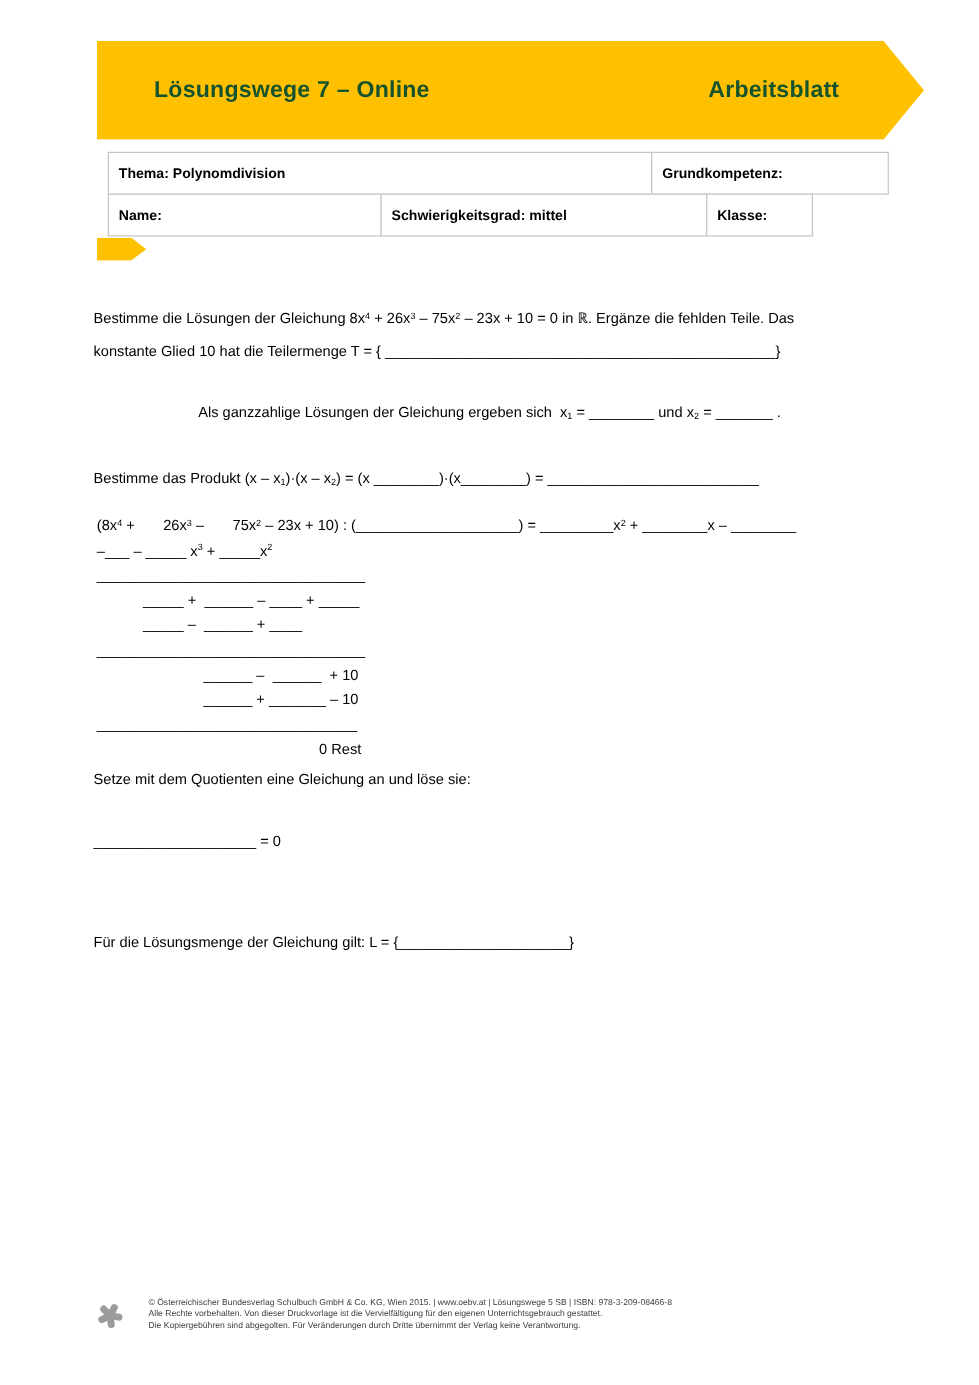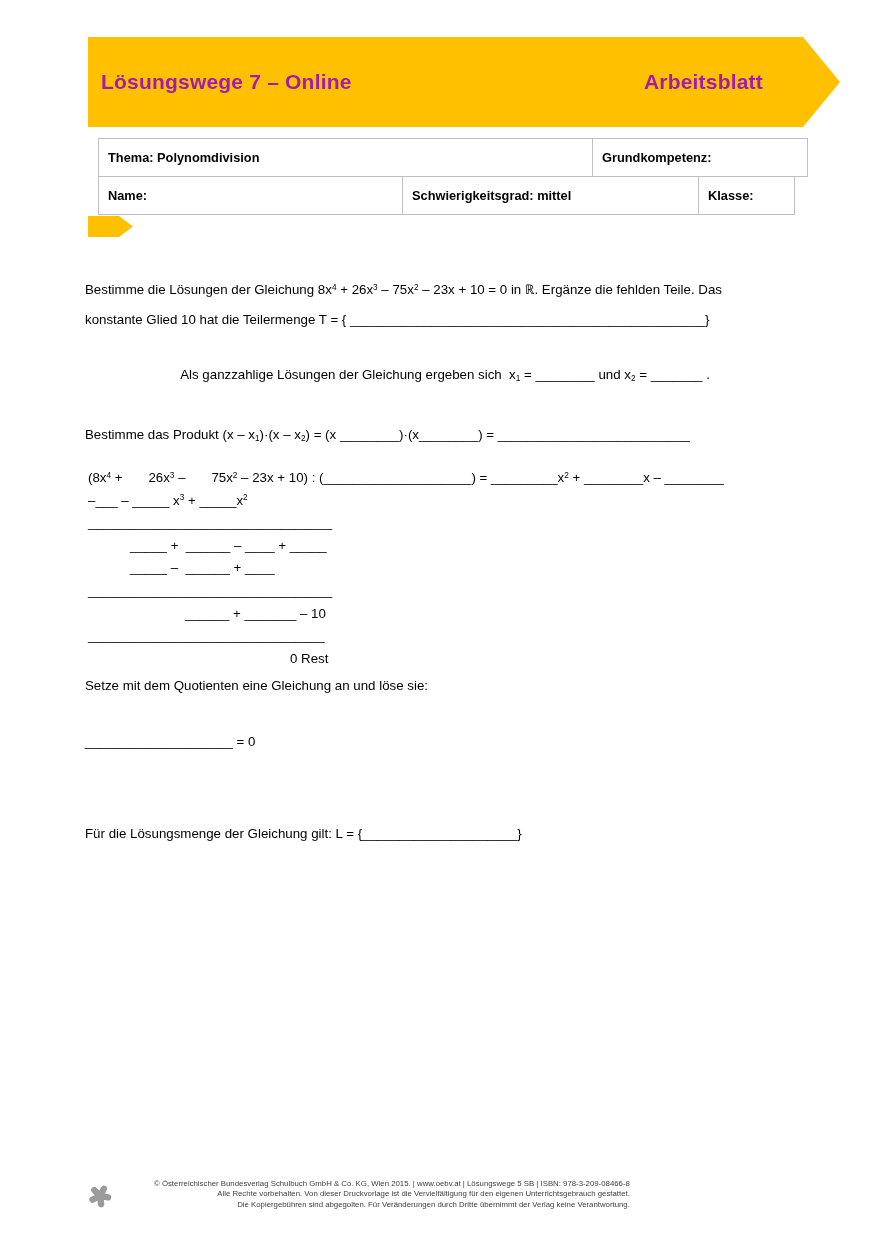--- a/index.html
+++ b/index.html
@@ -4,32 +4,32 @@
 <style>
   html,body{margin:0;padding:0;background:#fff;}
   .page{position:relative;width:890px;height:1259px;background:#fff;overflow:hidden;
         font-family:"Liberation Sans",sans-serif;color:#000;}
 
   
   .banner{margin:37px 0 0 88px;width:752px;height:90px;background:var(--banner_yellow,#FFC000);
           clip-path:polygon(0 0,715px 0,752px 45px,715px 90px,0 90px);
           display:flex;align-items:center;justify-content:space-between;box-sizing:border-box;
           padding-left:13px;padding-right:77px;}
-  .banner .ttl{font-size:21px;font-weight:bold;color:#a21caf;letter-spacing:.2px;}
+  .banner .ttl{font-size:21px;font-weight:bold;color:#14532d;letter-spacing:.2px;margin-left:39px;}
 
   
   .tbl{margin:11px 0 0 98px;width:710px;font-weight:bold;font-size:12.8px;}
   .trow{display:flex;}
   .trow + .trow{margin-top:-1px;}
   .tcell{border:1px solid var(--table_border,#BFBFBF);box-sizing:border-box;
          padding:0 9px;display:flex;align-items:center;height:39px;background:#fff;}
   .tcell + .tcell{margin-left:-1px;}
   .c-thema{width:495px;}
   .c-gk{width:216px;}
-  .c-name{width:305px;}
+  .c-name{width:249px;}
   .c-schw{width:297px;}
   .c-klasse{width:97px;}
 
   
   .mini-arrow{margin:1px 0 0 88px;width:45px;height:21px;background:var(--banner_yellow,#FFC000);
               clip-path:polygon(0 0,31px 0,45px 10.5px,31px 21px,0 21px);}
 
   
   .content{margin-left:85px;width:720px;font-size:13.3px;}
   .rich{white-space:pre-wrap;}
@@ -56,21 +56,21 @@
   .seg-x34{left:0;}
   .seg-arrow{left:320px;font-size:17px;top:-2px;}
   .seg-x3{left:372px;}
   .seg-x4{left:582px;}
 
   .p-lset{margin-top:72px;line-height:20px;}
 
   
   .footer{position:absolute;left:85px;top:1179px;display:flex;align-items:flex-start;}
   .flogo{width:30px;height:32px;margin-top:1px;}
-  .ftext{margin-left:39px;font-size:7.8px;line-height:10.3px;color:var(--footer_text,#3D3D3D);text-align:right;}
+  .ftext{margin-left:20px;font-size:7.8px;line-height:10.3px;color:var(--footer_text,#3D3D3D);}
 </style>
 </head>
 <body>
 
 <div class="page">
 
   <div class="banner">
     <span class="ttl">Lösungswege 7 – Online</span>
     <span class="ttl">Arbeitsblatt</span>
   </div>
@@ -101,20 +101,21 @@
     <div class="p-prod rich">Bestimme das Produkt (x – x<sub>1</sub>)·(x – x<sub>2</sub>) = (x ________)·(x________) = __________________________</div>
 
 
     <div class="division">
       <div class="dl ind0 rich">(8x<sup>4</sup> +       26x<sup>3</sup> –       75x<sup>2</sup> – 23x + 10) : (____________________) = _________x<sup>2</sup> + ________x – ________</div>
       <div class="dl ind0 rich">–___ – _____ x<sup>3</sup> + _____x<sup>2</sup></div>
       <div class="dl ind0 rich">_________________________________</div>
       <div class="dl ind1 rich">_____ +  ______ – ____ + _____</div>
       <div class="dl ind1 rich">_____ –  ______ + ____</div>
       <div class="dl ind0 rich">_________________________________</div>
+      <div class="dl ind2 rich">______ –  ______  + 10</div>
       <div class="dl ind2 rich">______ + _______ – 10</div>
       <div class="dl ind0 rich">________________________________</div>
       <div class="dl rest rich">0 Rest</div>
     </div>
 
     <div class="p-setze rich">Setze mit dem Quotienten eine Gleichung an und löse sie:</div>
 
     <div class="p-quot rich">____________________ = 0</div>
 
 

